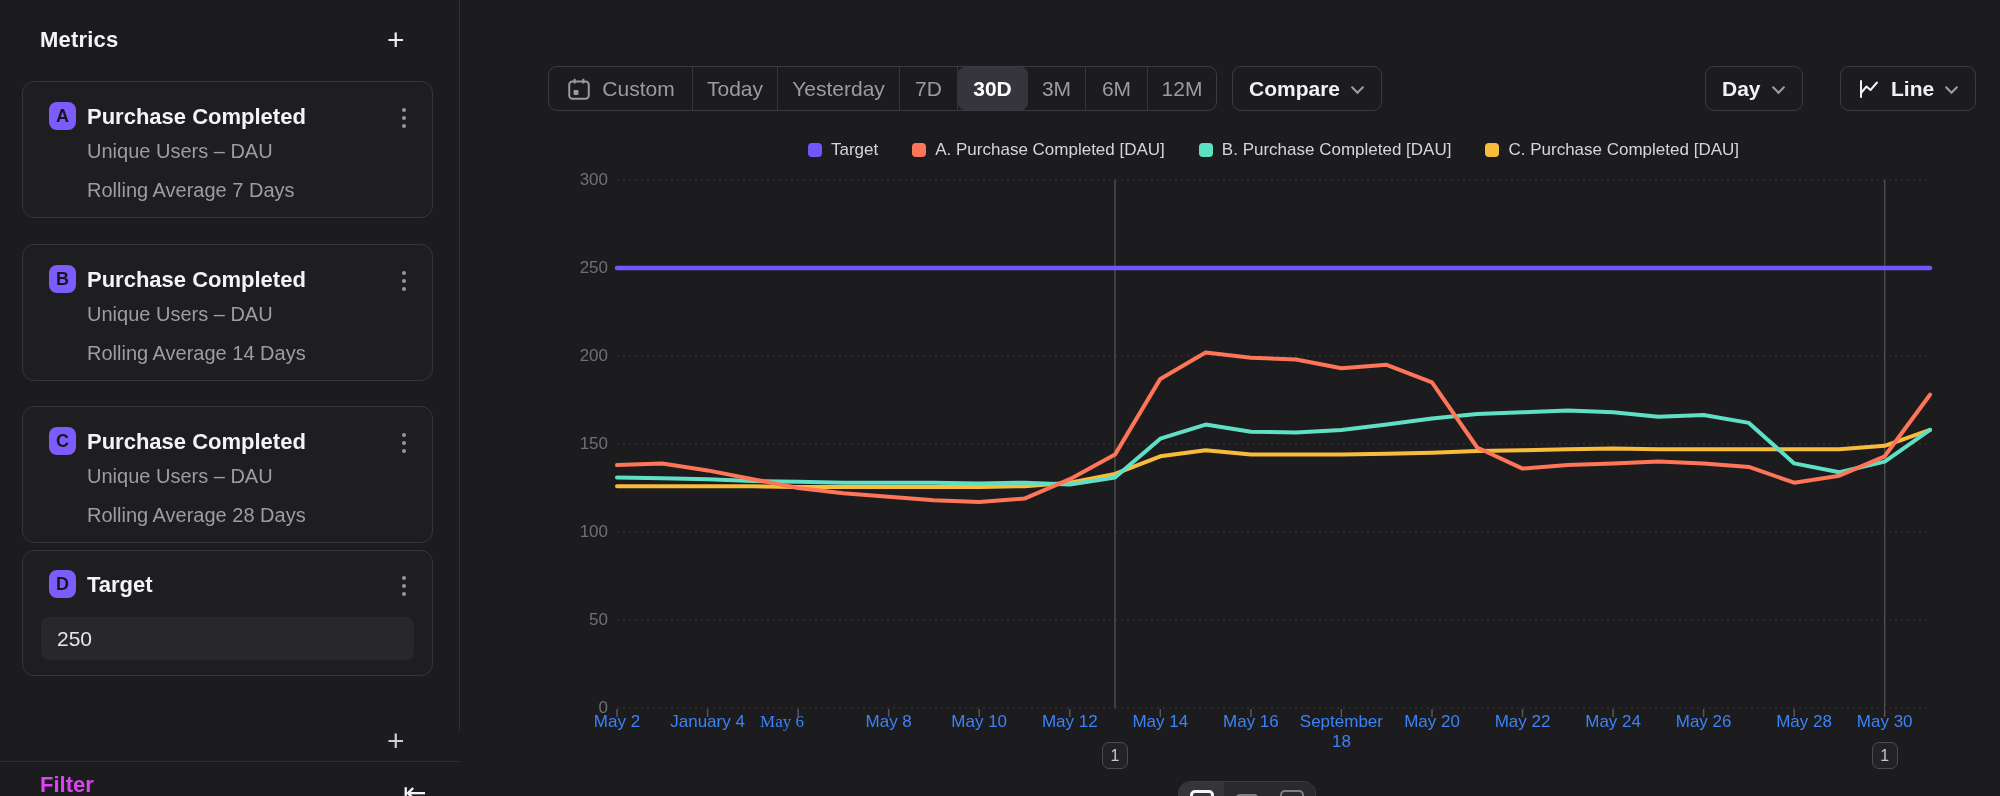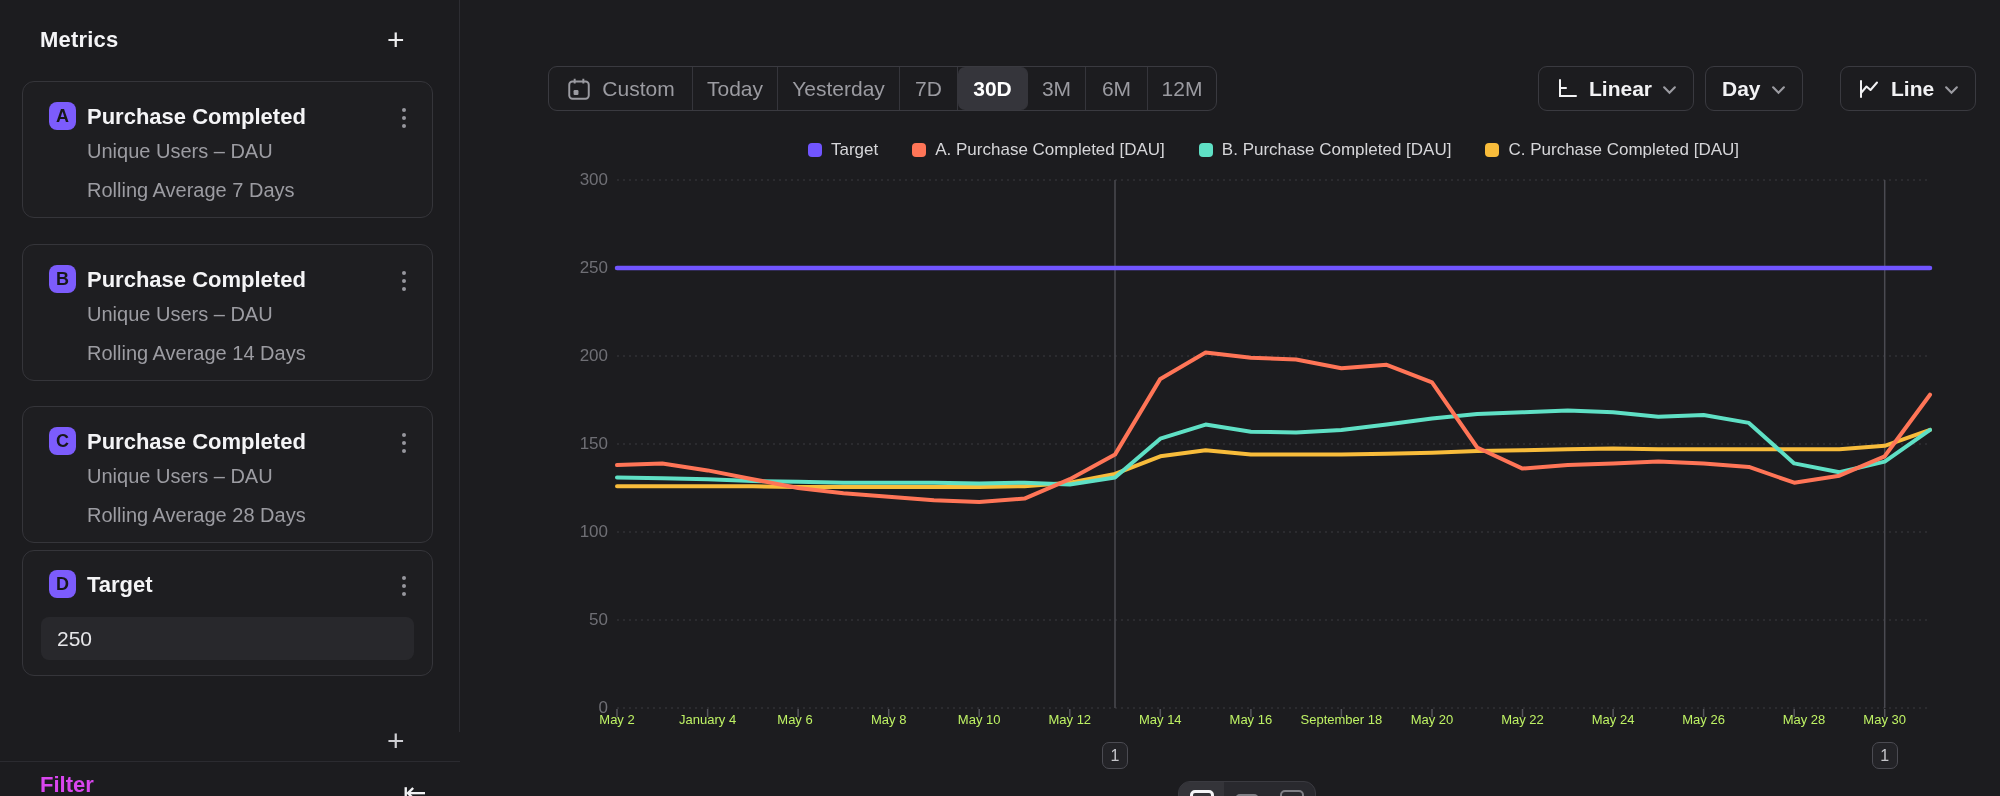--- a/index.html
+++ b/index.html
@@ -37,21 +37,21 @@
 
   
   .legend{position:absolute;left:157px;top:140px;width:1313px;display:flex;justify-content:center;gap:34px;}
   .legend-item{display:flex;align-items:center;gap:9px;cursor:pointer;}
   .swatch{width:14px;height:14px;border-radius:4px;background:#888;}
   .legend-label{font-size:17px;color:#d6d6d9;}
 
   
   .plot{position:absolute;left:157px;top:180px;width:1313px;height:528px;overflow:visible;}
   .ylab{position:absolute;left:60px;width:88px;text-align:right;font-size:17px;color:#6f6f75;}
-  .xlab{position:absolute;top:712px;width:90px;text-align:center;font-size:13px;color:#bef264;}
+  .xlab{position:absolute;top:712px;width:90px;text-align:center;font-size:17px;color:#3b82f6;}
   .ann-badge{position:absolute;top:742px;width:26px;height:27px;border:1px solid #4b4b52;border-radius:7px;background:#232327;color:#c6c6cb;font-size:16px;display:flex;align-items:center;justify-content:center;cursor:pointer;}
 
   
   .switcher{position:absolute;left:718px;top:781px;width:138px;height:44px;background:#29292e;border:1px solid #3a3a40;border-radius:12px 12px 0 0;display:flex;}
   .vbtn{flex:1;display:flex;align-items:flex-start;justify-content:center;padding-top:8px;cursor:pointer;}
   .vbtn.sel{background:#343439;border-radius:10px 0 0 0;}
   .vicon{width:24px;height:18px;border:3px solid #808086;border-radius:5px;}
   .vbtn.sel .vicon{border-color:#f5f5f7;}
 </style>
 </head>
@@ -144,31 +144,27 @@
           <span>3M</span>
         </div>
       <div class="rcell" style="width:62px">
           <span>6M</span>
         </div>
       <div class="rcell" style="width:68px">
           <span>12M</span>
         </div>
     </div>
 
-
-    <div class="tbtn" style="left:1078px">
-      <svg width="24" height="24" viewBox="0 0 24 24" fill="none" stroke="#f2f2f4" stroke-width="2" stroke-linecap="round">
-        <path d="M5 3 V19 H21"></path>
-          <path d="M5 11 H11"></path>
-      </svg>
-      <span>Linear</span>
+    <div class="tbtn" style="left:772px">
+      <span>Compare</span>
       <svg class="chev" width="15" height="10" viewBox="0 0 14 9" fill="none" stroke="#9b9ba1" stroke-width="2" stroke-linecap="round">
           <polyline points="2,2 7,7 12,2"></polyline>
         </svg>
     </div>
+
 
     <div class="tbtn" style="left:1245px">
       <span>Day</span>
       <svg class="chev" width="15" height="10" viewBox="0 0 14 9" fill="none" stroke="#9b9ba1" stroke-width="2" stroke-linecap="round">
           <polyline points="2,2 7,7 12,2"></polyline>
         </svg>
     </div>
 
     <div class="tbtn" style="left:1380px">
       <svg width="24" height="24" viewBox="0 0 24 24" fill="none" stroke="#f2f2f4" stroke-width="2" stroke-linecap="round" stroke-linejoin="round">
@@ -235,21 +231,21 @@
         <line x1="1177.2" x2="1177.2" y1="529" y2="537" stroke="#55555b" stroke-width="1.5"></line>
         <line x1="1267.7" x2="1267.7" y1="529" y2="537" stroke="#55555b" stroke-width="1.5"></line>
         <polyline points="0,88 45.3,88 90.6,88 135.8,88 181.1,88 226.4,88 271.7,88 316.9,88 362.2,88 407.5,88 452.8,88 498,88 543.3,88 588.6,88 633.9,88 679.1,88 724.4,88 769.7,88 815,88 860.2,88 905.5,88 950.8,88 996.1,88 1041.3,88 1086.6,88 1131.9,88 1177.2,88 1222.4,88 1267.7,88 1313,88" fill="none" stroke="#7155FF" stroke-width="4.5" stroke-linejoin="round" stroke-linecap="round"></polyline>
         <polyline points="0,306.2 45.3,306.2 90.6,306.2 135.8,306.2 181.1,307.1 226.4,307.1 271.7,307.1 316.9,307.1 362.2,307.1 407.5,306.2 452.8,302.7 498,293.9 543.3,276.3 588.6,270.2 633.9,274.6 679.1,274.6 724.4,274.6 769.7,273.7 815,272.8 860.2,271 905.5,270.2 950.8,269.3 996.1,268.4 1041.3,269.3 1086.6,269.3 1131.9,269.3 1177.2,269.3 1222.4,269.3 1267.7,265.8 1313,249.9" fill="none" stroke="#F8BC3B" stroke-width="4" stroke-linejoin="round" stroke-linecap="round"></polyline>
         <polyline points="0,297.4 45.3,298.3 90.6,299.2 135.8,301 181.1,301.8 226.4,302.7 271.7,302.7 316.9,302.7 362.2,303.6 407.5,302.7 452.8,304.5 498,297.4 543.3,258.7 588.6,244.6 633.9,251.7 679.1,252.6 724.4,249.9 769.7,244.6 815,238.5 860.2,234.1 905.5,232.3 950.8,230.6 996.1,232.3 1041.3,236.7 1086.6,235 1131.9,242.9 1177.2,283.4 1222.4,292.2 1267.7,281.6 1313,249.9" fill="none" stroke="#5FE0C5" stroke-width="4" stroke-linejoin="round" stroke-linecap="round"></polyline>
         <polyline points="0,285.1 45.3,283.4 90.6,290.4 135.8,299.2 181.1,308 226.4,313.3 271.7,316.8 316.9,320.3 362.2,322.1 407.5,318.6 452.8,299.2 498,274.6 543.3,198.9 588.6,172.5 633.9,177.8 679.1,179.5 724.4,188.3 769.7,184.8 815,202.4 860.2,267.5 905.5,288.6 950.8,285.1 996.1,283.4 1041.3,281.6 1086.6,283.4 1131.9,286.9 1177.2,302.7 1222.4,295.7 1267.7,276.3 1313,214.7" fill="none" stroke="#FF7557" stroke-width="4" stroke-linejoin="round" stroke-linecap="round"></polyline>
       </svg>
     <div>
         <div class="xlab" style="left: 112px;">May 2</div>
         <div class="xlab" style="left: 202.6px;">January 4</div>
-        <div class="xlab" style="left: 290px;">May 6</div>
+        <div class="xlab" style="left: 277px; font-family: Liberation Serif, serif;">May 6</div>
         <div class="xlab" style="left: 383.7px;">May 8</div>
         <div class="xlab" style="left: 474.2px;">May 10</div>
         <div class="xlab" style="left: 564.8px;">May 12</div>
         <div class="xlab" style="left: 655.3px;">May 14</div>
         <div class="xlab" style="left: 745.9px;">May 16</div>
         <div class="xlab" style="left: 836.4px;">September 18</div>
         <div class="xlab" style="left: 927px;">May 20</div>
         <div class="xlab" style="left: 1017.5px;">May 22</div>
         <div class="xlab" style="left: 1108.1px;">May 24</div>
         <div class="xlab" style="left: 1198.6px;">May 26</div>

